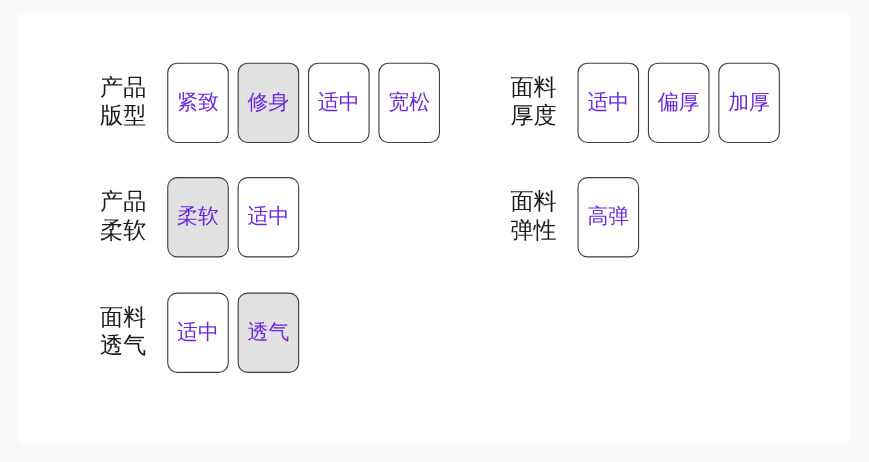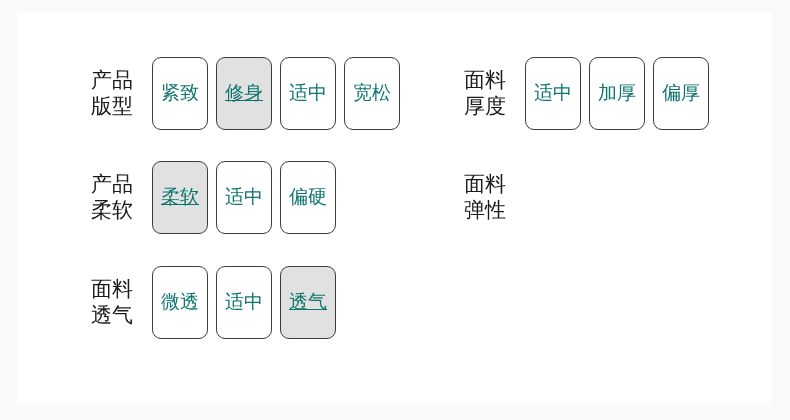--- a/index.html
+++ b/index.html
@@ -45,31 +45,30 @@
     display: flex;
     gap: 8px;
   }
   .opt {
     box-sizing: border-box;
     width: 56px;
     height: 73px;
     border: 1.5px solid #3d3d3d;
     border-radius: 9px;
     background: #ffffff;
-    color: #0f766e;
+    color: #6d28d9;
     font-size: 19px;
     display: flex;
     align-items: center;
     justify-content: center;
     cursor: pointer;
     user-select: none;
   }
   .opt[data-state="selected"] {
     background: #e1e1e1;
-    text-decoration: underline;
   }
 </style>
 </head>
 <body>
 
 <div class="card">
 
   <div class="group g0">
     <div class="group-label">
       <span>产品</span><br>
@@ -83,51 +82,50 @@
     </div>
   </div>
 
   <div class="group g1">
     <div class="group-label">
       <span>面料</span><br>
       <span>厚度</span>
     </div>
     <div class="options">
       <div class="opt" data-state="default">适中</div>
+      <div class="opt" data-state="default">偏厚</div>
       <div class="opt" data-state="default">加厚</div>
-      <div class="opt" data-state="default">偏厚</div>
     </div>
   </div>
 
   <div class="group g2">
     <div class="group-label">
       <span>产品</span><br>
       <span>柔软</span>
     </div>
     <div class="options">
       <div class="opt" data-state="selected">柔软</div>
       <div class="opt" data-state="default">适中</div>
-      <div class="opt" data-state="default">偏硬</div>
     </div>
   </div>
 
   <div class="group g3">
     <div class="group-label">
       <span>面料</span><br>
       <span>弹性</span>
     </div>
     <div class="options">
+      <div class="opt" data-state="default">高弹</div>
     </div>
   </div>
 
   <div class="group g4">
     <div class="group-label">
       <span>面料</span><br>
       <span>透气</span>
     </div>
     <div class="options">
-      <div class="opt" data-state="default">微透</div>
       <div class="opt" data-state="default">适中</div>
       <div class="opt" data-state="selected">透气</div>
     </div>
   </div>
 
 </div>
 
 </body></html>

